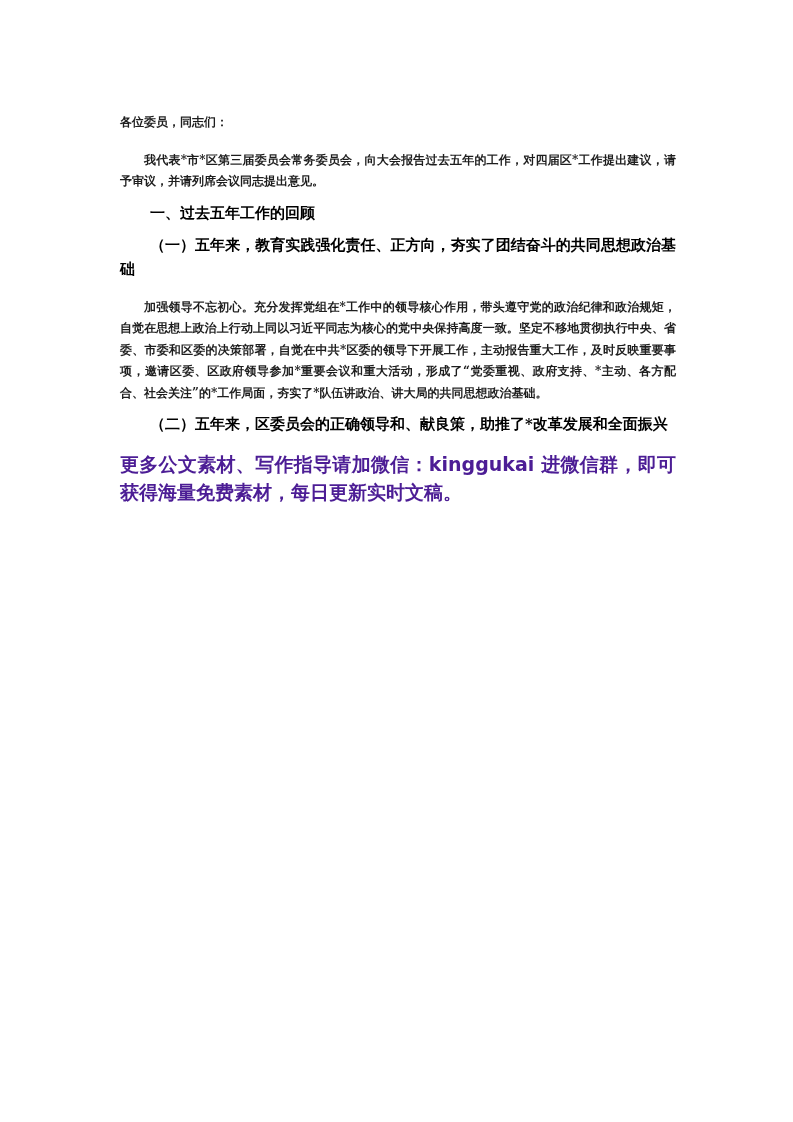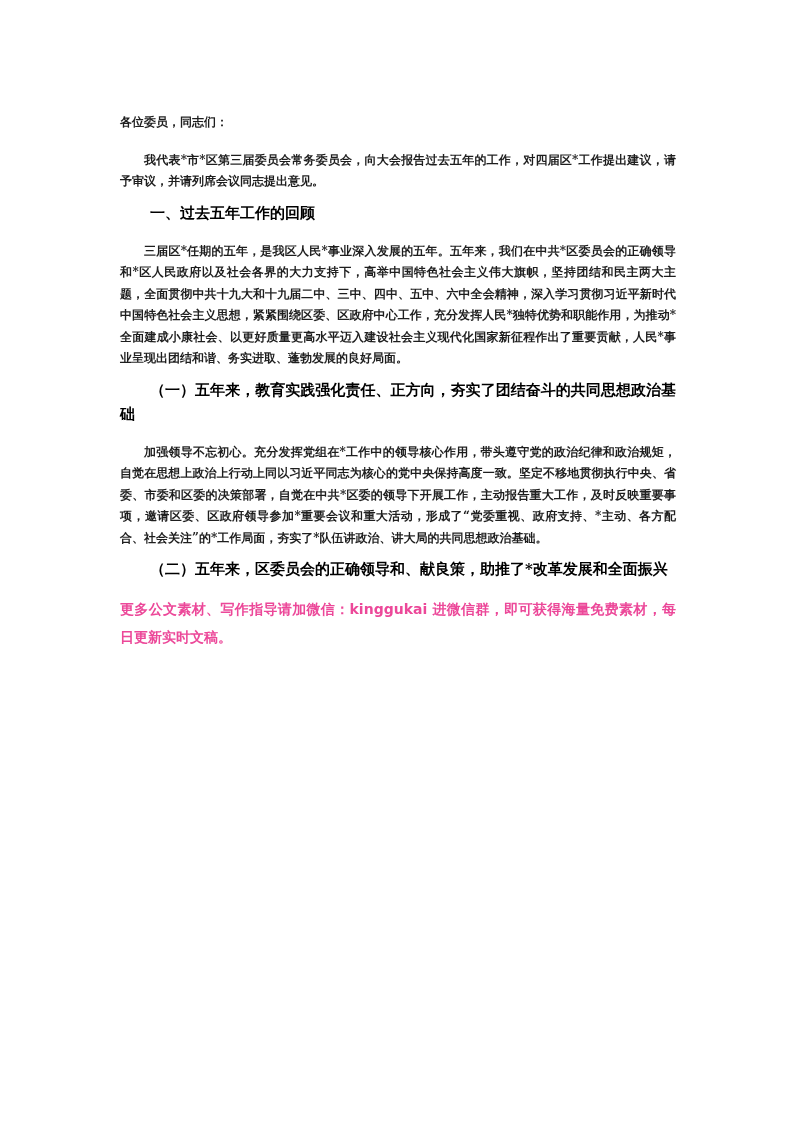--- a/index.html
+++ b/index.html
@@ -34,39 +34,38 @@
     font-size: 15px;
     line-height: 24px;
     text-align: justify;
     text-indent: 2em;
     margin: 0 0 8px 0;
     font-family: "DejaVu Serif", "Liberation Serif", serif;
   }
   .promo {
     font-family: "DejaVu Sans", "Liberation Sans", sans-serif;
     font-weight: bold;
-    color: #ec4899;
-    font-size: 14px;
+    color: #4c1d95;
+    font-size: 19px;
     line-height: 28px;
     text-align: justify;
     margin: 14px 0 0 0;
   }
 </style>
 </head>
 <body>
 
 <div class="page">
 
   <p class="body-text">各位委员，同志们：</p>
 
   <p class="body-text indent">我代表*市*区第三届委员会常务委员会，向大会报告过去五年的工作，对四届区*工作提出建议，请予审议，并请列席会议同志提出意见。</p>
 
   <p class="heading">一、过去五年工作的回顾</p>
 
-  <p class="body-text indent">三届区*任期的五年，是我区人民*事业深入发展的五年。五年来，我们在中共*区委员会的正确领导和*区人民政府以及社会各界的大力支持下，高举中国特色社会主义伟大旗帜，坚持团结和民主两大主题，全面贯彻中共十九大和十九届二中、三中、四中、五中、六中全会精神，深入学习贯彻习近平新时代中国特色社会主义思想，紧紧围绕区委、区政府中心工作，充分发挥人民*独特优势和职能作用，为推动*全面建成小康社会、以更好质量更高水平迈入建设社会主义现代化国家新征程作出了重要贡献，人民*事业呈现出团结和谐、务实进取、蓬勃发展的良好局面。</p>
 
   <p class="heading">（一）五年来，教育实践强化责任、正方向，夯实了团结奋斗的共同思想政治基础</p>
 
 
   <p class="body-text indent">加强领导不忘初心。充分发挥党组在*工作中的领导核心作用，带头遵守党的政治纪律和政治规矩，自觉在思想上政治上行动上同以习近平同志为核心的党中央保持高度一致。坚定不移地贯彻执行中央、省委、市委和区委的决策部署，自觉在中共*区委的领导下开展工作，主动报告重大工作，及时反映重要事项，邀请区委、区政府领导参加*重要会议和重大活动，形成了“党委重视、政府支持、*主动、各方配合、社会关注”的*工作局面，夯实了*队伍讲政治、讲大局的共同思想政治基础。</p>
 
 
 
   <p class="heading">（二）五年来，区委员会的正确领导和、献良策，助推了*改革发展和全面振兴</p>
 

